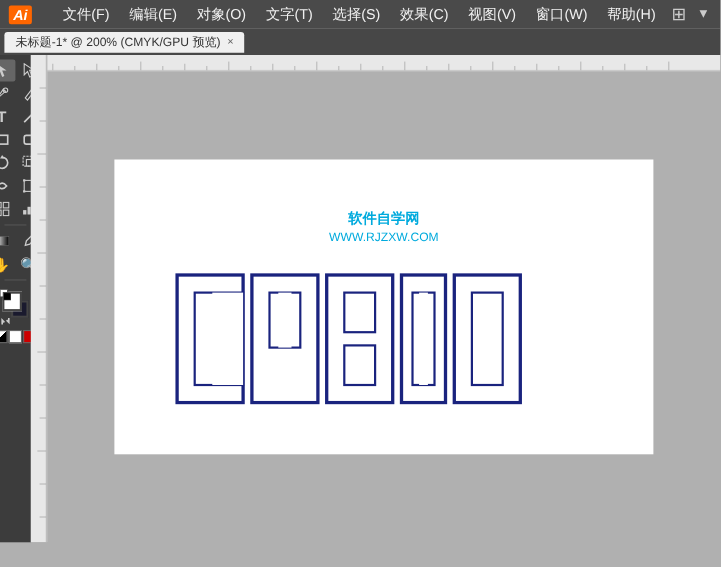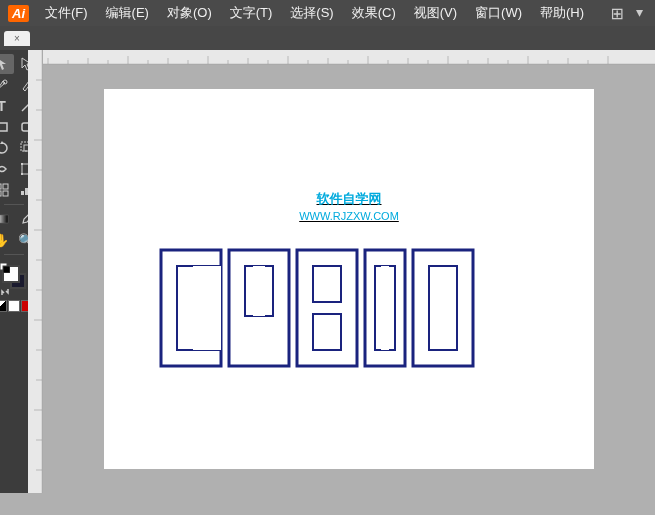--- a/index.html
+++ b/index.html
@@ -21,21 +21,21 @@
       padding: 0 8px;
       color: #fff;
     }
     #ai-logo {
       background: #ff6600;
       color: #fff;
       font-weight: bold;
       font-size: 13px;
       padding: 1px 4px;
       border-radius: 2px;
-      margin-right: 8px;
+      margin-right: 20px;
       font-style: italic;
     }
     #title-menu {
       display: flex;
       gap: 2px;
       flex: 1;
     }
     .menu-item {
       padding: 2px 8px;
       cursor: pointer;
@@ -119,26 +119,25 @@
       background: #b0b0b0;
       display: flex;
       align-items: center;
       justify-content: center;
       overflow: hidden;
       position: relative;
     }
     #canvas-paper {
       background: #ffffff;
       width: 490px;
-      height: 380px;
+      height: 268px;
       display: flex;
       align-items: center;
       justify-content: center;
       position: relative;
-      text-decoration: underline;
     }
     #casio-logo-container {
       display: flex;
       flex-direction: column;
       align-items: center;
       justify-content: center;
     }
     .watermark {
       font-size: 13px;
       color: #00aadd;
@@ -201,20 +200,21 @@
     <span class="menu-item">帮助(H)</span>
   </div>
   <div id="window-controls">
     <span style="color:#ccc; font-size:16px; cursor:pointer; padding: 0 4px;">⊞</span>
     <span style="color:#ccc; font-size:14px; cursor:pointer; padding: 0 4px;">▾</span>
   </div>
 </div>
 
 <div id="tab-bar">
   <div class="tab">
+    <span>未标题-1* @ 200% (CMYK/GPU 预览)</span>
     <span class="tab-close">×</span>
   </div>
 </div>
 
 <div id="main-area">
 
   <div id="left-toolbar">
 
     <div class="tool-pair">
       <div class="tool-btn active">

